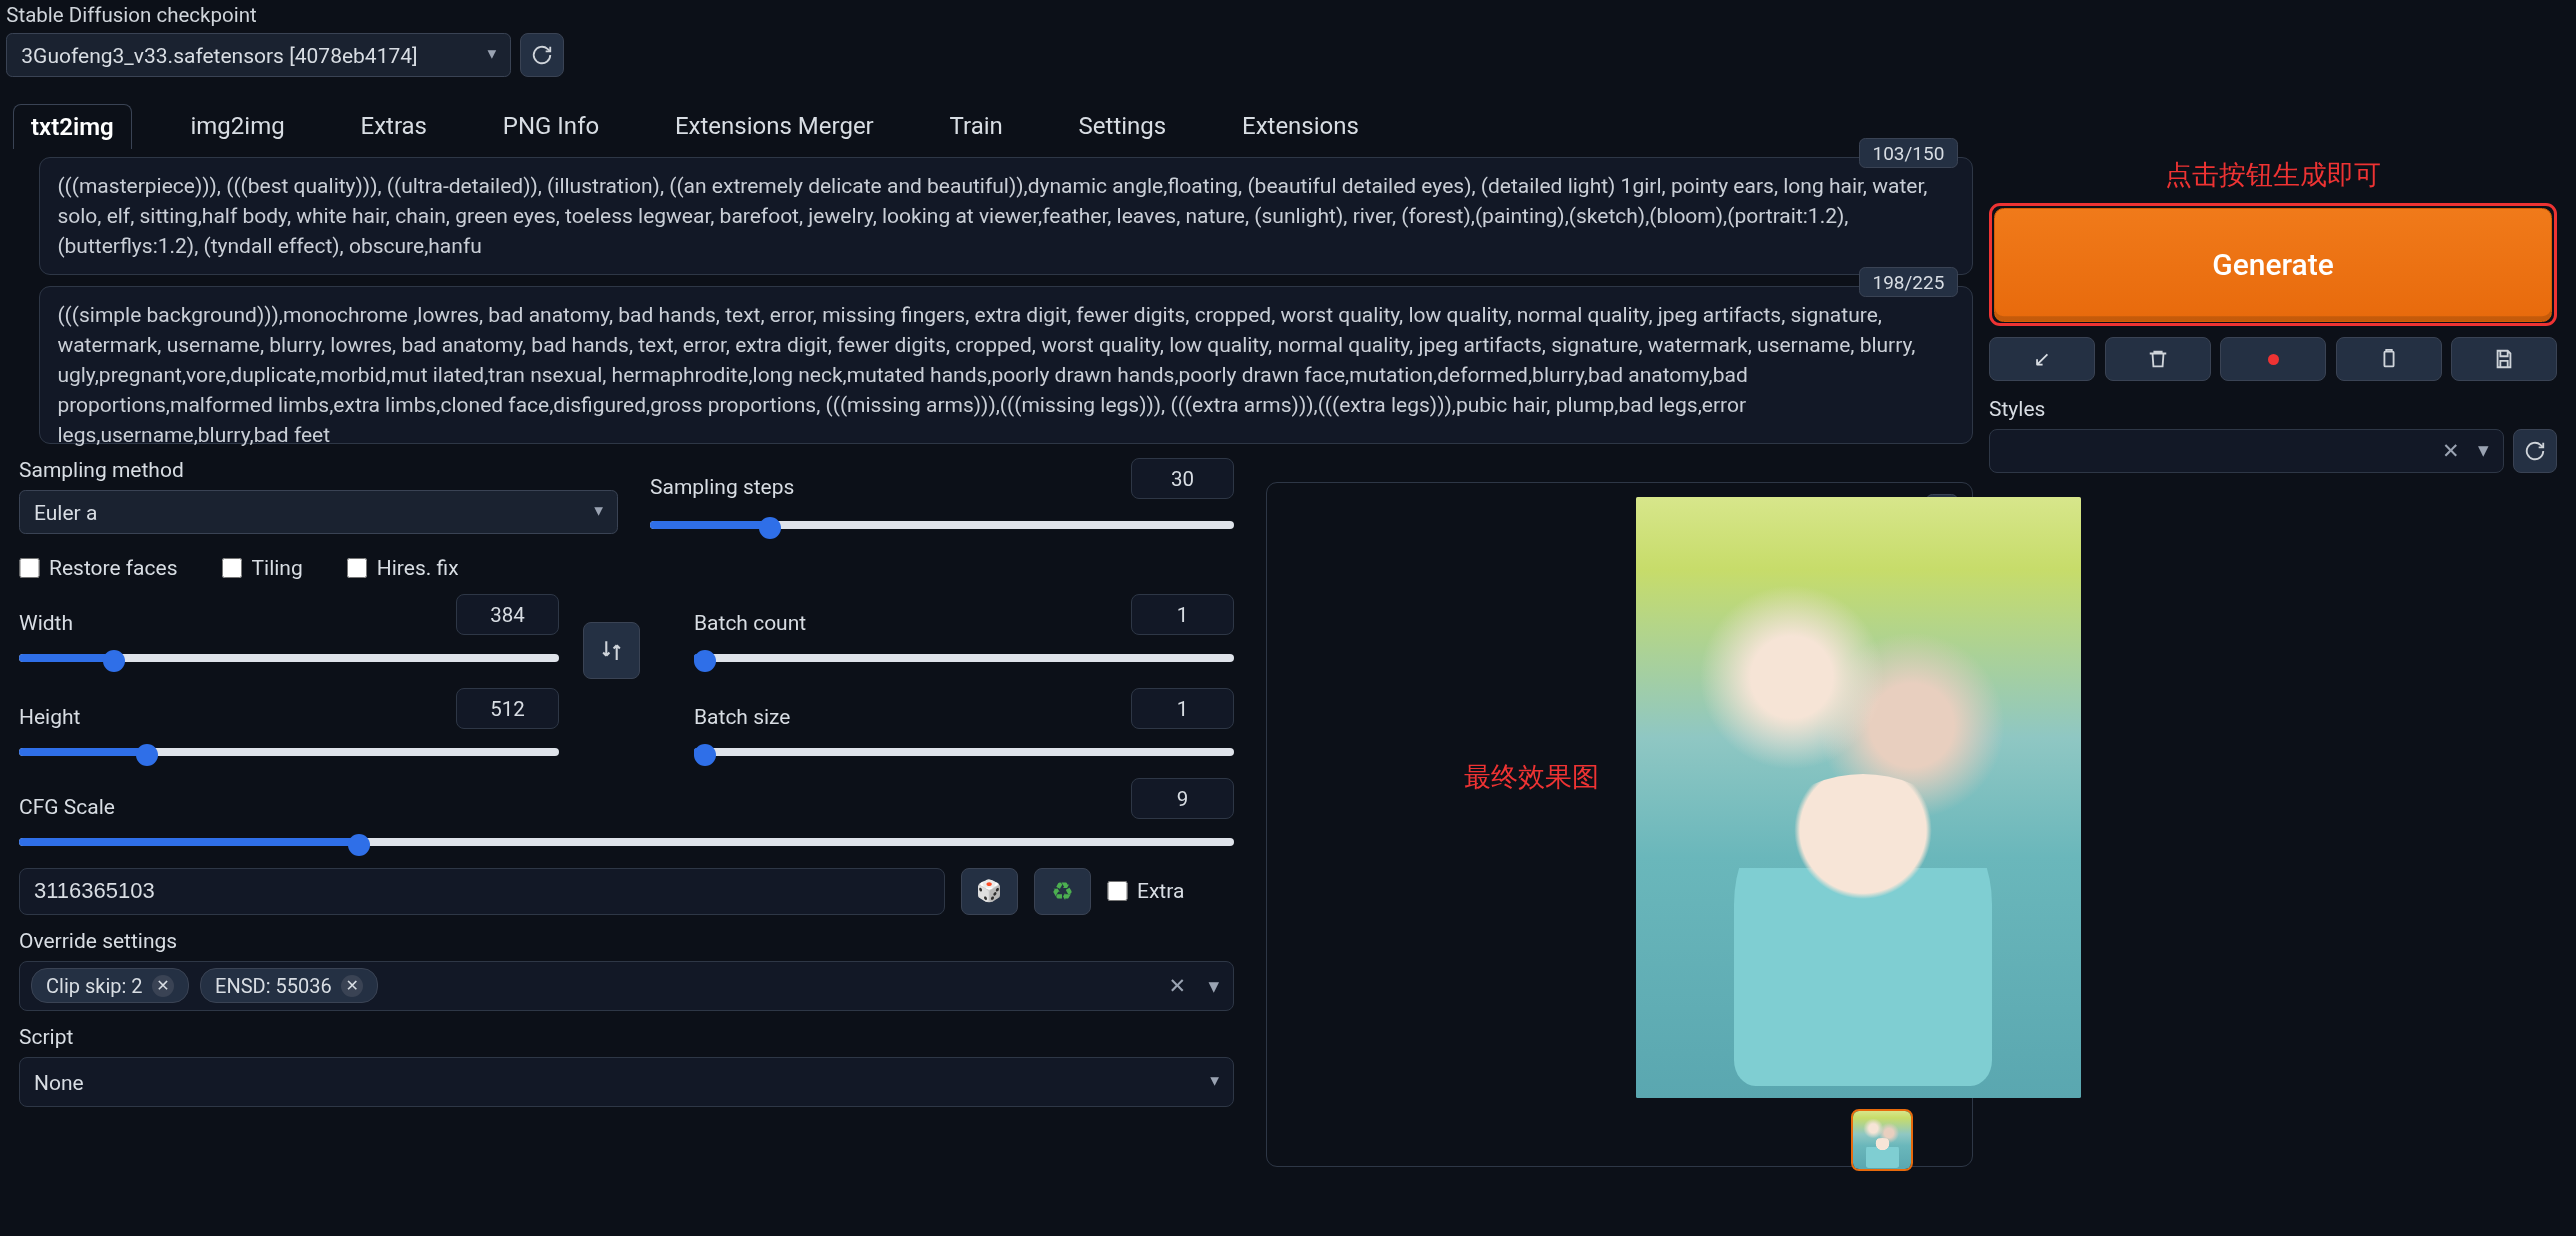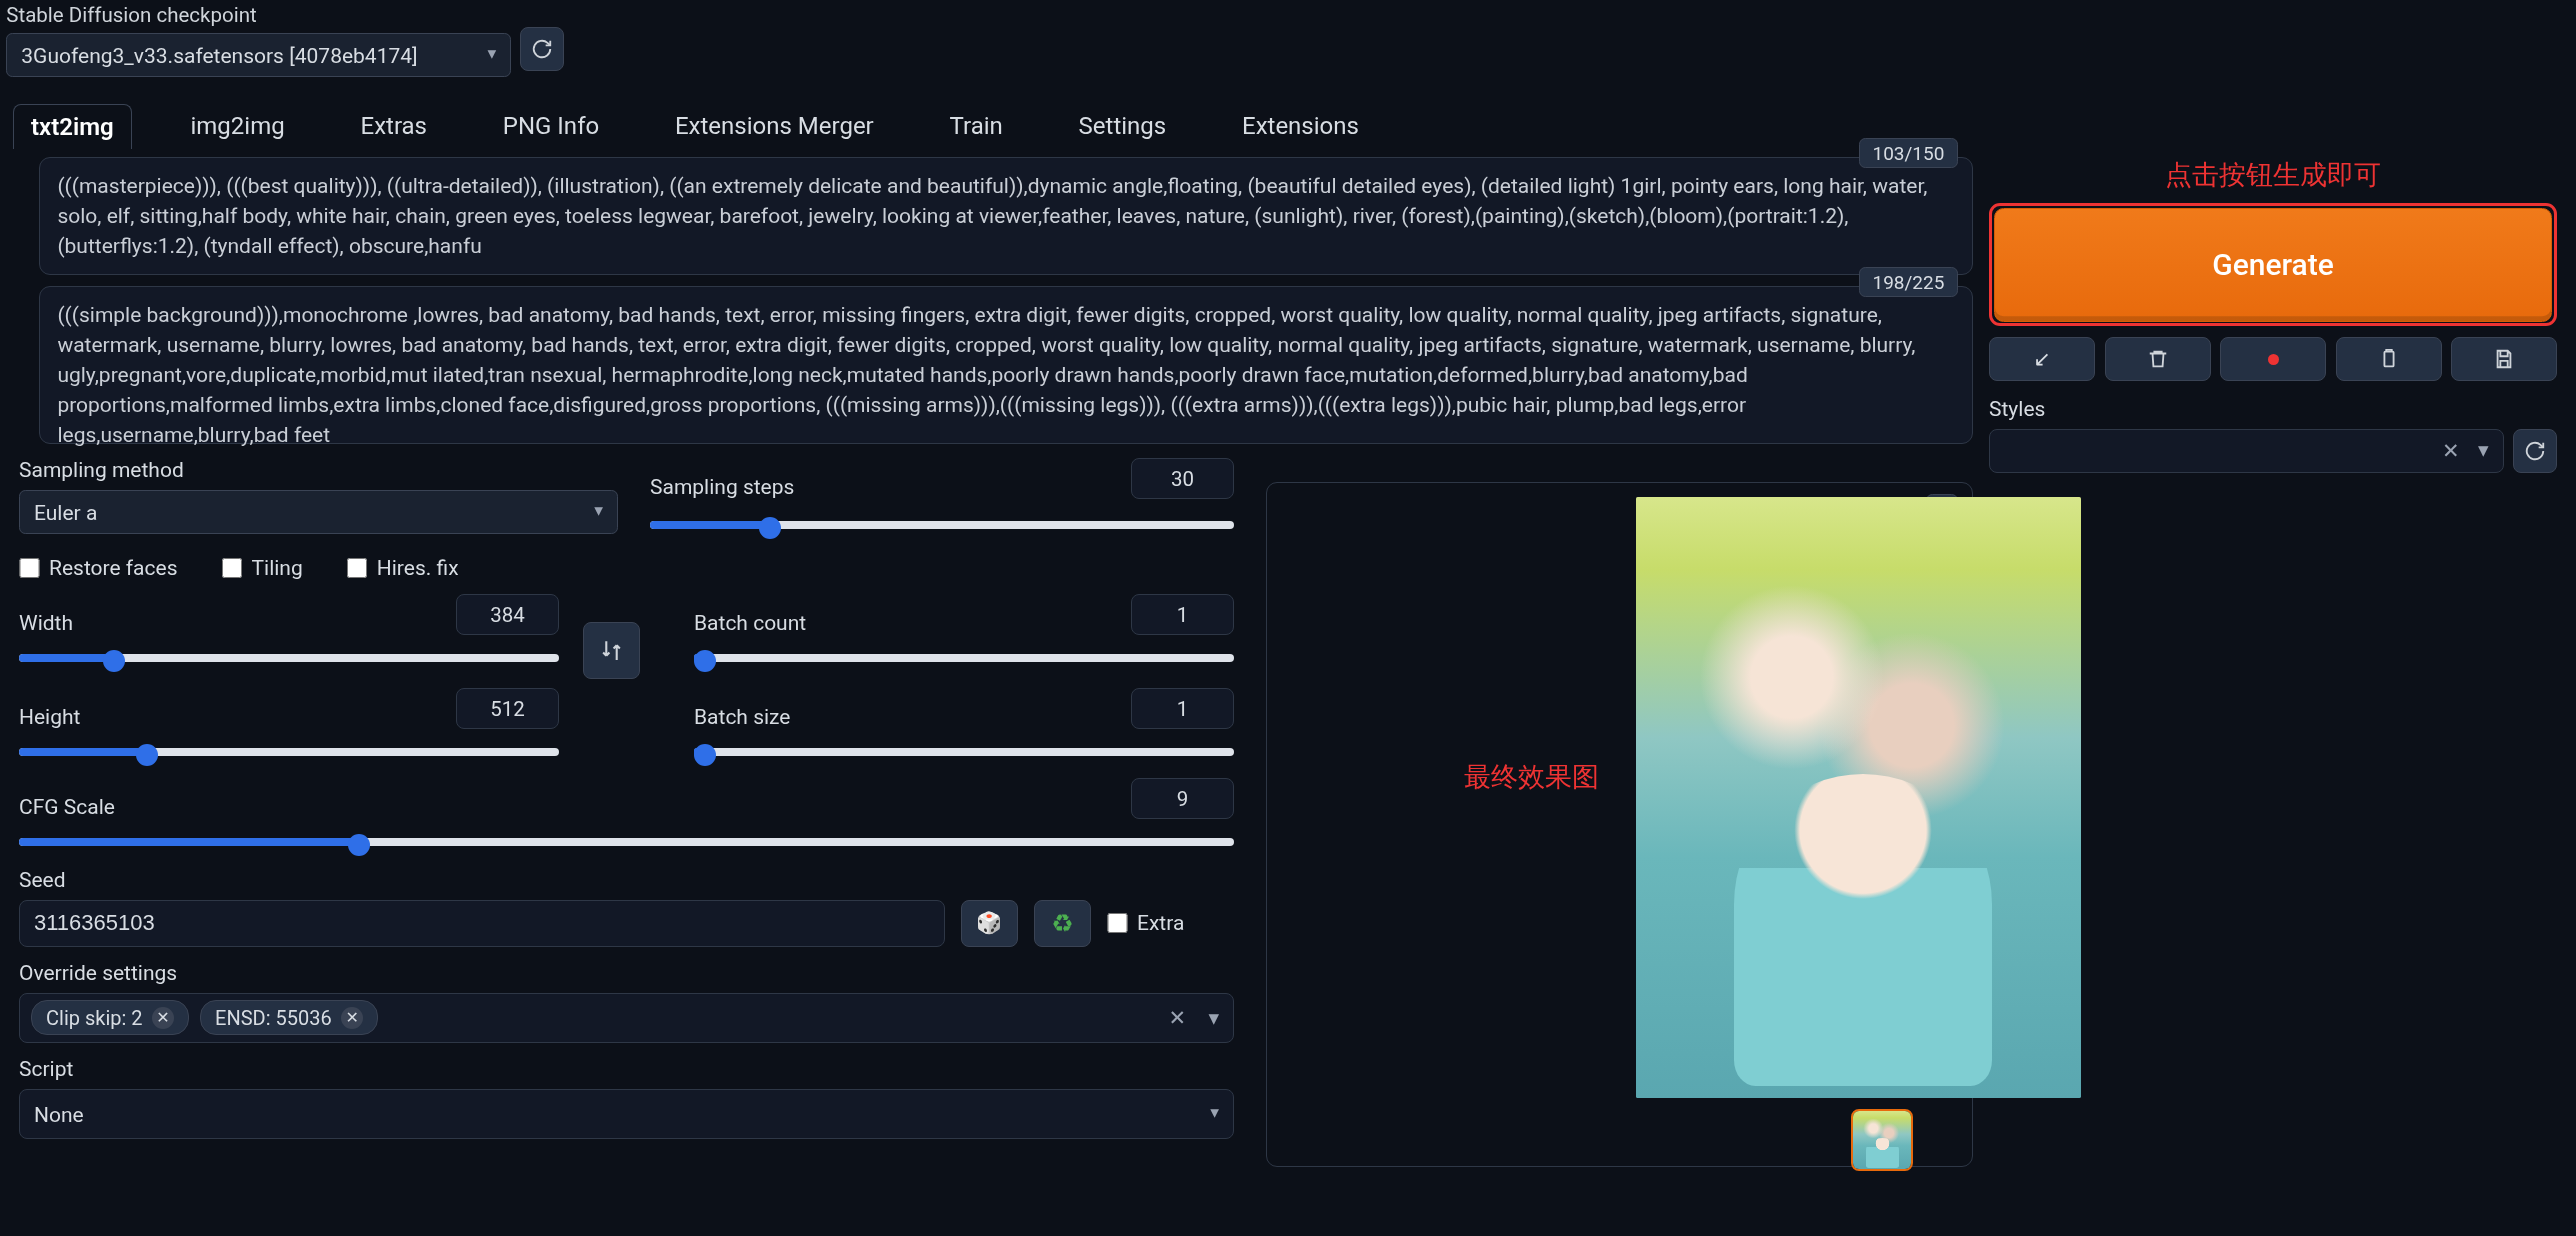--- a/index.html
+++ b/index.html
@@ -1,19 +1,19 @@
 <!DOCTYPE html>
 <html style="font-size:12.6px"><head>
 <meta charset="utf-8">
 <style>
   * { box-sizing: border-box; margin: 0; padding: 0; }
   body { background: #0c1018; color: #d8dde3; font-family: -apple-system, BlinkMacSystemFont, "Segoe UI", Roboto, sans-serif; font-size: 21px; width: 2576px; height: 1237px; overflow: hidden;}
   .top-bar { padding: 3.2px 6.3px 0 6.3px; }
   .chk-label { font-size: 20.5px; color: #cfd4da; }
-  .row { display:flex; gap:9px; align-items:flex-start; }
+  .row { display:flex; gap:9px; align-items:flex-end; }
   .select { background:#1a2230; border:0.8px solid #3a4354; border-radius:6.3px; height:44px; line-height:44px; padding:0 14px; position:relative; color:#d8dde3;}
   .select.checkpoint { width:505px; margin-top:6.3px; }
   .caret { position:absolute; right:14px; top:50%; transform:translateY(-55%); font-size:17.4px; color:#9aa3b2;}
   .iconbtn { background:#243043; border:0.8px solid #3a4354; border-radius:8px; height:44px; width:44px; display:flex; align-items:center; justify-content:center; cursor:pointer; }
   .iconbtn svg { width:22px; height:22px; }
   .tabs { display:flex; gap:41px; margin:27px 0 0 6.3px; font-size:24px; }
   .tab { padding:8px 17.4px; border-radius:8px 8px 0 0; color:#d8dde3; cursor:pointer;}
   .tab.active { background:#0c1018; border:1.6px solid #3a4354; border-bottom:none; font-weight:600; color:#fff;}
   .main { display:flex; gap:16px; padding:0 19px 0 19px; margin-top:8px;}
   .leftcol { flex:0 0 1954px; }
@@ -197,21 +197,20 @@
 
           <div class="col-labeled">
             <div class="lbl-above-num">
                 <span class="label" style="margin-bottom:0">CFG Scale</span>
                 <div class="numbox small">9</div>
               </div>
             <div class="slider-track" style="margin-top:11px;"><div class="slider-bg"></div><div class="slider-fill" style="width:28%"></div><input type="range" min="1" max="30" value="9" style=""></div>
           </div>
 
           <div>
-            <span class="label">Seed</span>
             <div class="seed-row">
               <input class="seed-input" type="text" value="3116365103" style="">
               <div class="iconbtn" style="width:57px;height:47px;">🎲</div>
               <div class="iconbtn" style="width:57px;height:47px;">
                   <span style="color:#4caf50;font-size:25px;">♻</span>
                 </div>
               <label class="cbx">
                   <input type="checkbox" style="">
                   <span>Extra</span>
                 </label>

